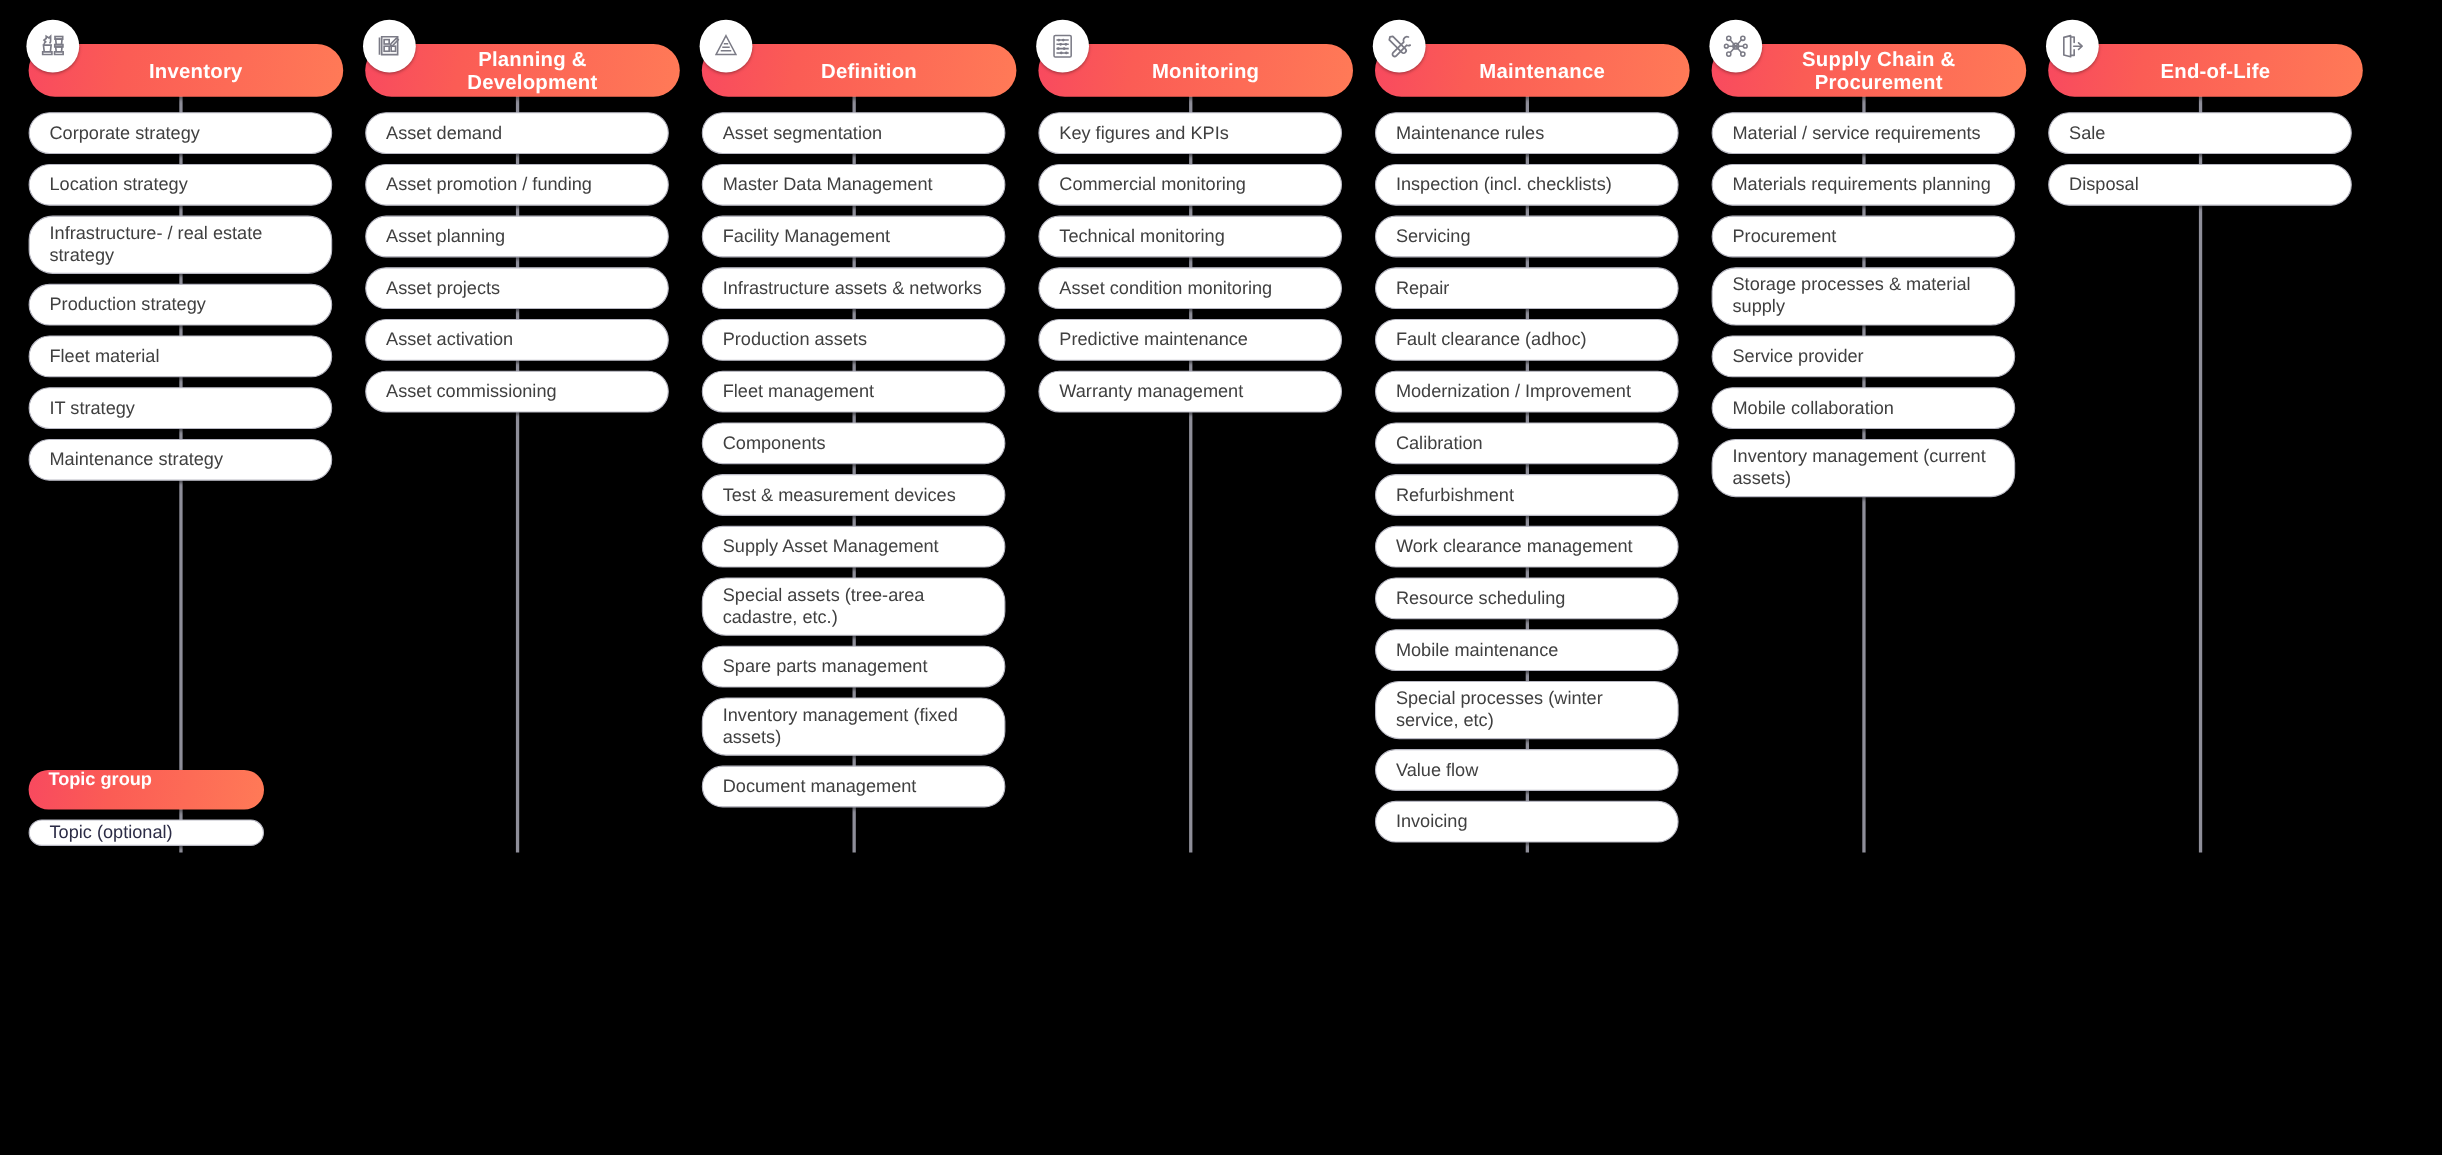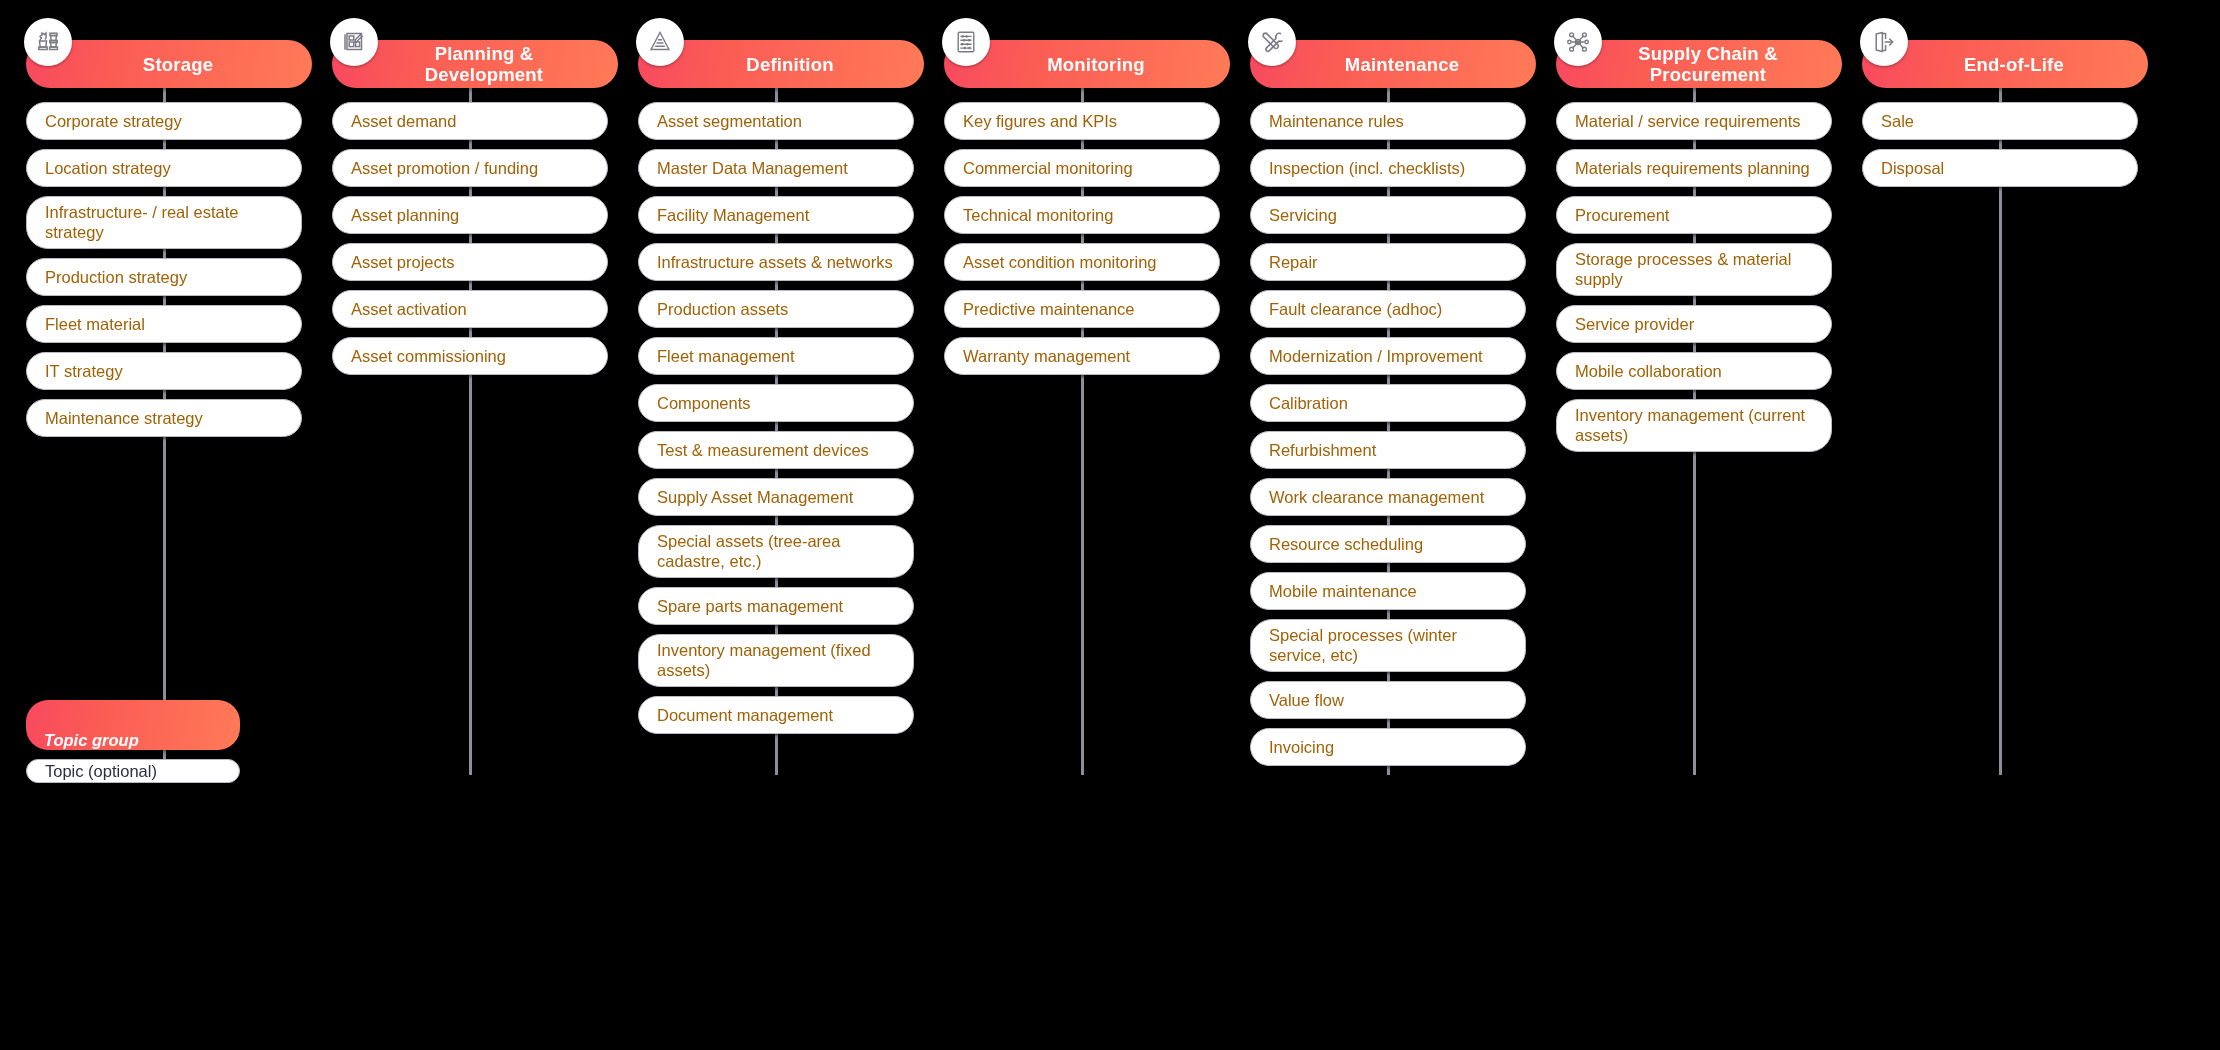--- a/index.html
+++ b/index.html
@@ -98,40 +98,39 @@
     background: #ffffff;
     border: 1.3px solid #b9b9c4;
     box-shadow: 0 2px 3px rgba(0,0,0,.5);
     display: flex;
     align-items: center;
     padding: 5px 16px 6px 18px;
   }
   .pill-label {
     font-size: 16.5px;
     line-height: 20px;
-    color: #a16207;
+    color: #404040;
   }
 
   
   .legend {
     position: absolute;
     left: 26px;
     top: 700px;
     width: 214px;
     z-index: 5;
   }
   .legend-group {
-    height: 50px;
+    height: 36px;
     border-radius: 22px;
     background: linear-gradient(100deg, #f8495f 0%, #fb5c55 35%, #ff7a57 100%);
     display: flex;
-    align-items: flex-end;
+    align-items: flex-start;
     padding-left: 18px;
     box-shadow: 0 2px 4px rgba(0,0,0,.45);
-    font-style: italic;
   }
   .legend-group-label {
     color: #ffffff;
     font-weight: bold;
     font-size: 16.5px;
   }
   .legend-topic {
     margin-top: 9px;
     height: 24px;
     border-radius: 22px;
@@ -161,21 +160,21 @@
               <path d="M5 12c0-2 1.5-3 1.5-3L5 7.5 7 6V4l2.5 1.5L11 4v4.5c0 1-1 2-1 2"></path>
               <path d="M4.5 12h7l-.7 6h-5.6z"></path>
               <path d="M3.8 18h8.4v2.5H3.8z"></path>
               <rect x="15" y="4.2" width="7" height="2.4"></rect>
               <path d="M15.6 6.6h5.8l-.5 5h-4.8z"></path>
               <path d="M14.8 11.6h7.4v2h-7.4z"></path>
               <path d="M15.6 13.6h5.8l-.5 4.4h-4.8z"></path>
               <path d="M14.6 18h7.8v2.5h-7.8z"></path>
             </svg>
           </div>
-          <span class="col-head-label">Storage</span>
+          <span class="col-head-label">Inventory</span>
         </div>
         <div class="pill">
           <span class="pill-label">Corporate strategy</span>
         </div>
         <div class="pill">
           <span class="pill-label">Location strategy</span>
         </div>
         <div class="pill">
           <span class="pill-label">Infrastructure- / real estate strategy</span>
         </div>

